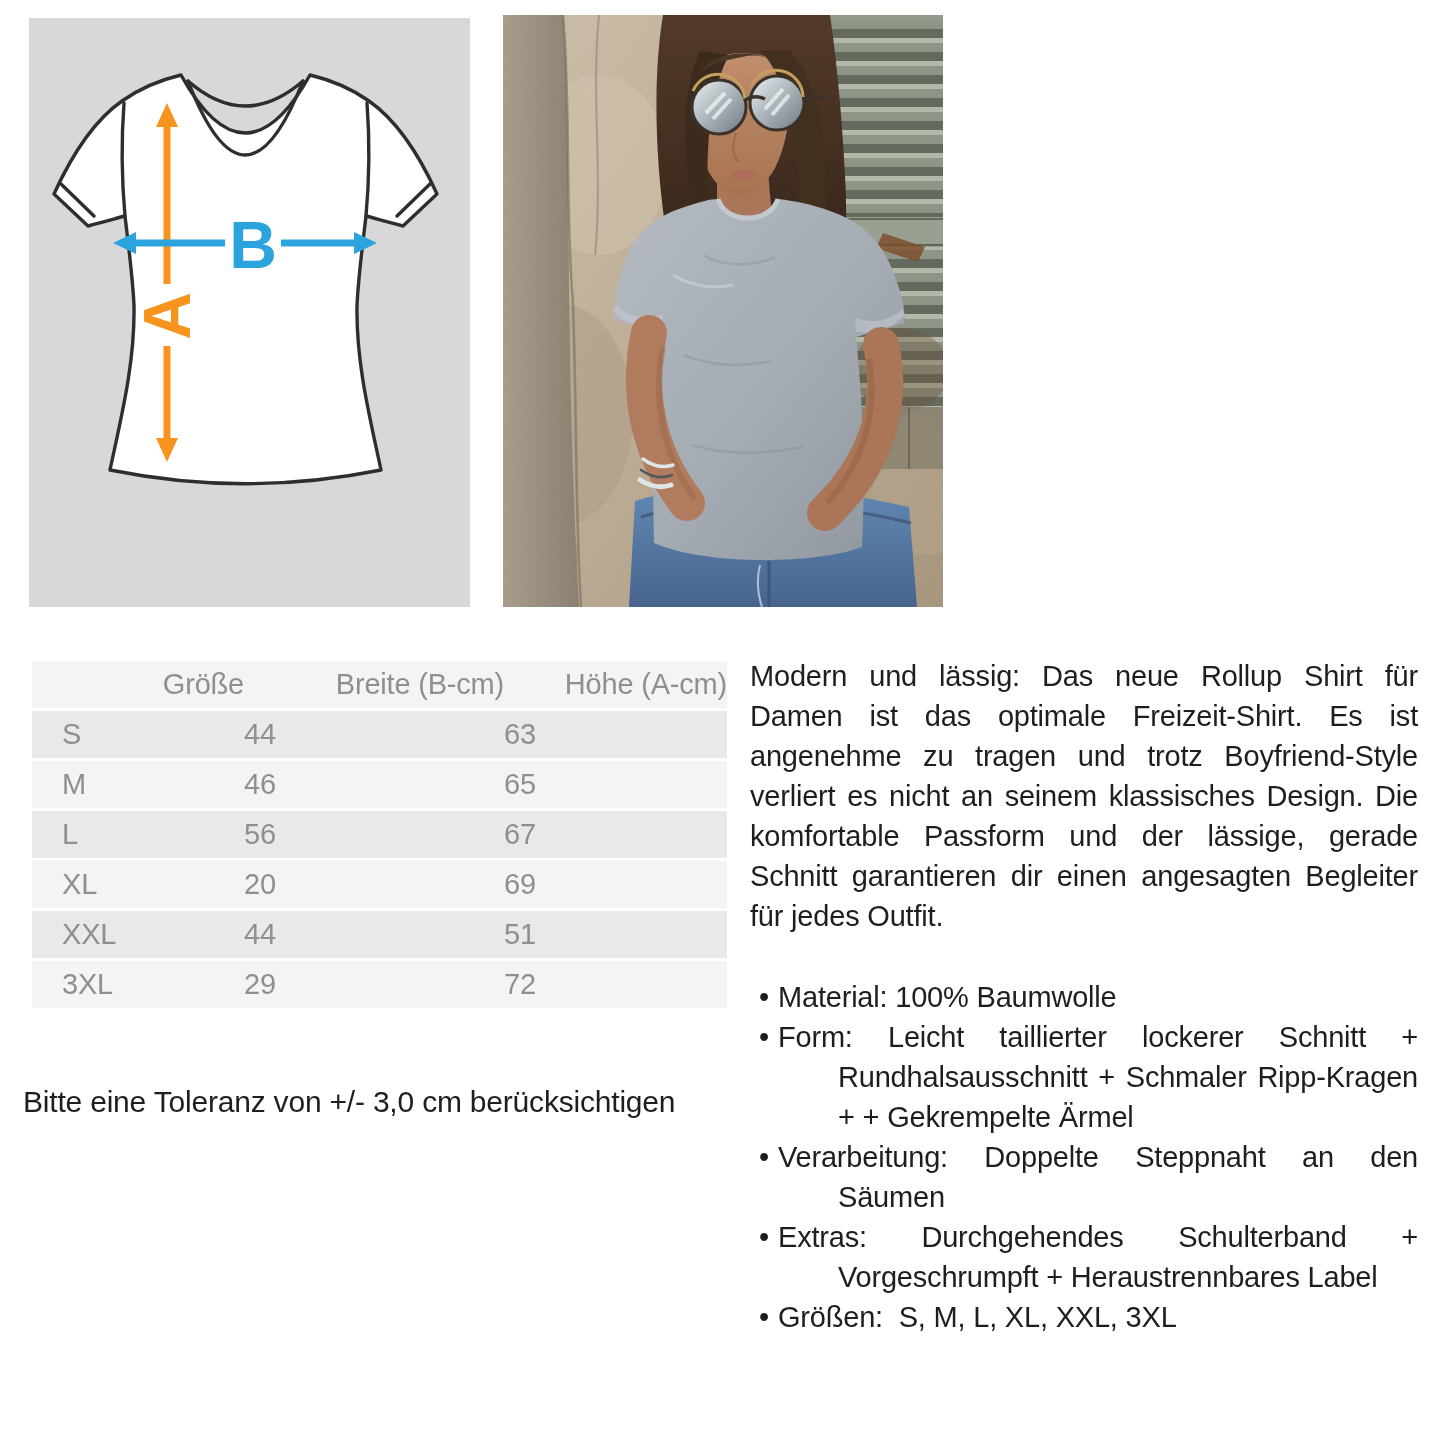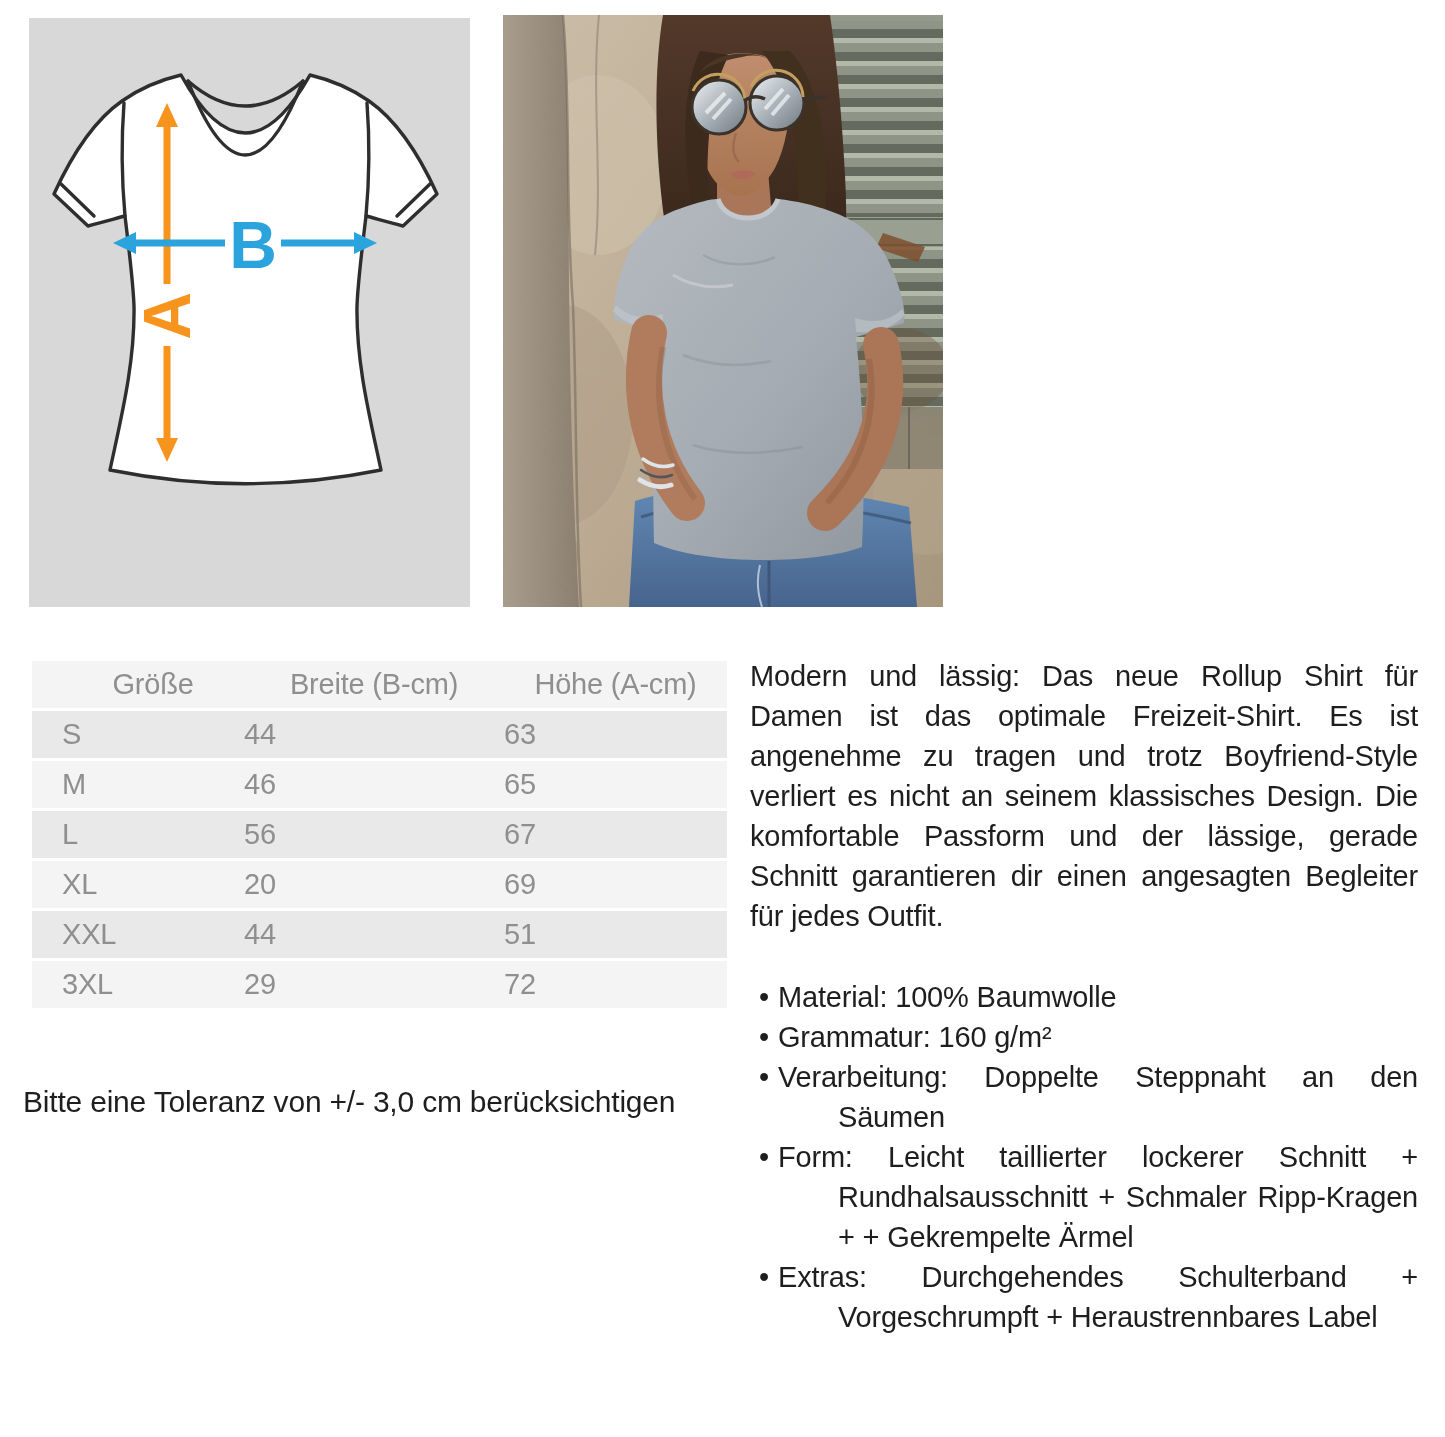--- a/index.html
+++ b/index.html
@@ -9,21 +9,21 @@
   
   .diagram-panel{position:absolute;left:29px;top:18px;width:441px;height:589px;}
   .diagram-panel svg{display:block;}
   
   .photo{position:absolute;left:503px;top:15px;width:440px;height:592px;}
   .photo svg{display:block;}
   
   .size-table{position:absolute;left:32px;top:658px;width:695px;
               border-collapse:separate;border-spacing:0 3px;
               font-size:29px;color:#8f8f8f;table-layout:fixed;}
-  .size-table th{font-weight:400;text-align:center;height:47px;background:#f4f4f4;padding:0;}
+  .size-table th{font-weight:400;text-align:right;height:47px;background:#f4f4f4;padding:0;}
   .size-table td{height:47px;padding:0;}
   .size-table tr > *:first-child{padding-left:30px;}
   .size-table tbody tr:nth-child(odd) td{background:#e9e9e9;}
   .size-table tbody tr:nth-child(even) td{background:#f4f4f4;}
   
   .tolerance{position:absolute;left:23px;top:1085px;font-size:30px;}
   
   .desc{position:absolute;left:750px;top:656px;width:668px;font-size:29px;line-height:40px;}
   .desc p{margin:0;text-align:justify;}
   .features{list-style:none;margin:41px 0 0 0;padding:0;}
@@ -265,21 +265,21 @@
         </tr>
       </tbody>
   </table>
 
   <div class="tolerance">Bitte eine Toleranz von +/- 3,0 cm berücksichtigen</div>
 
   <div class="desc">
     <p>Modern und lässig: Das neue Rollup Shirt für Damen ist das optimale Freizeit-Shirt. Es ist angenehme zu tragen und trotz Boyfriend-Style verliert es nicht an seinem klassisches Design. Die komfortable Passform und der lässige,  gerade Schnitt garantieren dir einen angesagten Begleiter für jedes Outfit.</p>
     <ul class="features">
         <li>Material: 100% Baumwolle</li>
-        <li>Grammatur: 160 g/m²</li>
+        <li>Form: Leicht taillierter lockerer Schnitt + Rundhalsaus­schnitt + Schmaler Ripp-Kragen + + Gekrempelte Ärmel</li>
         <li>Verarbeitung: Doppelte Steppnaht an den Säumen</li>
-        <li>Form: Leicht taillierter lockerer Schnitt + Rundhalsaus­schnitt + Schmaler Ripp-Kragen + + Gekrempelte Ärmel</li>
         <li>Extras: Durchgehendes Schulterband + Vorgeschrumpft + Heraustrennbares Label</li>
+        <li>Größen:&nbsp; S, M, L, XL, XXL, 3XL</li>
       </ul>
   </div>
 
 
 </div>
 
 </body></html>

